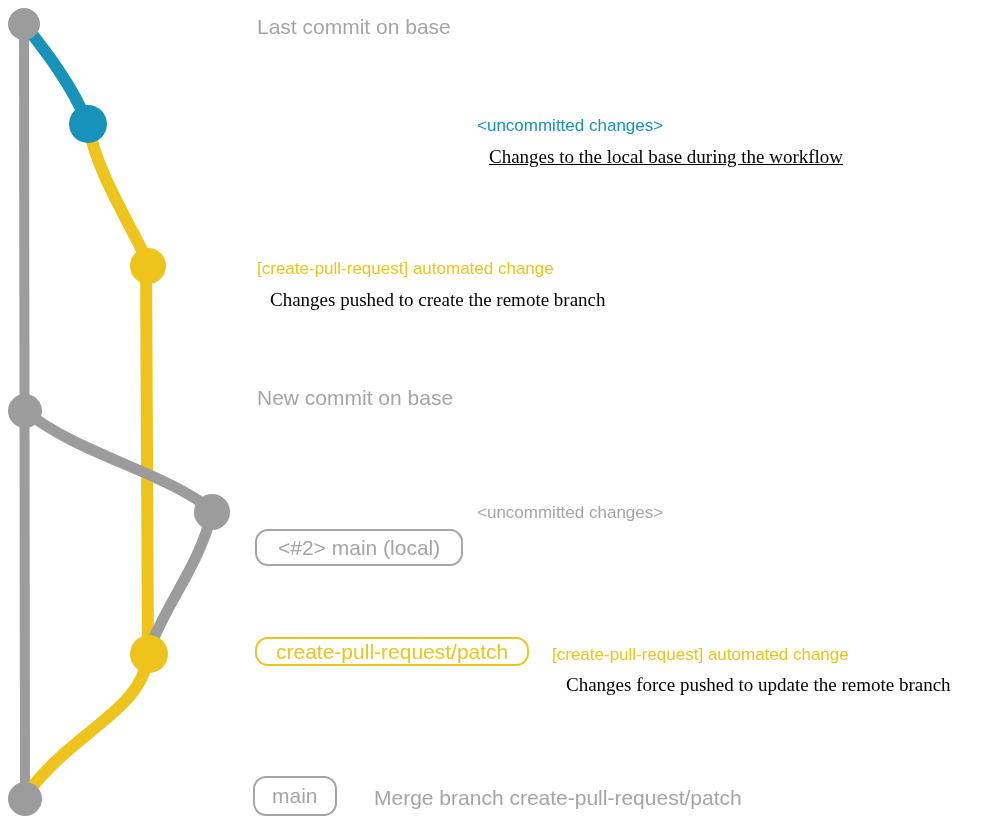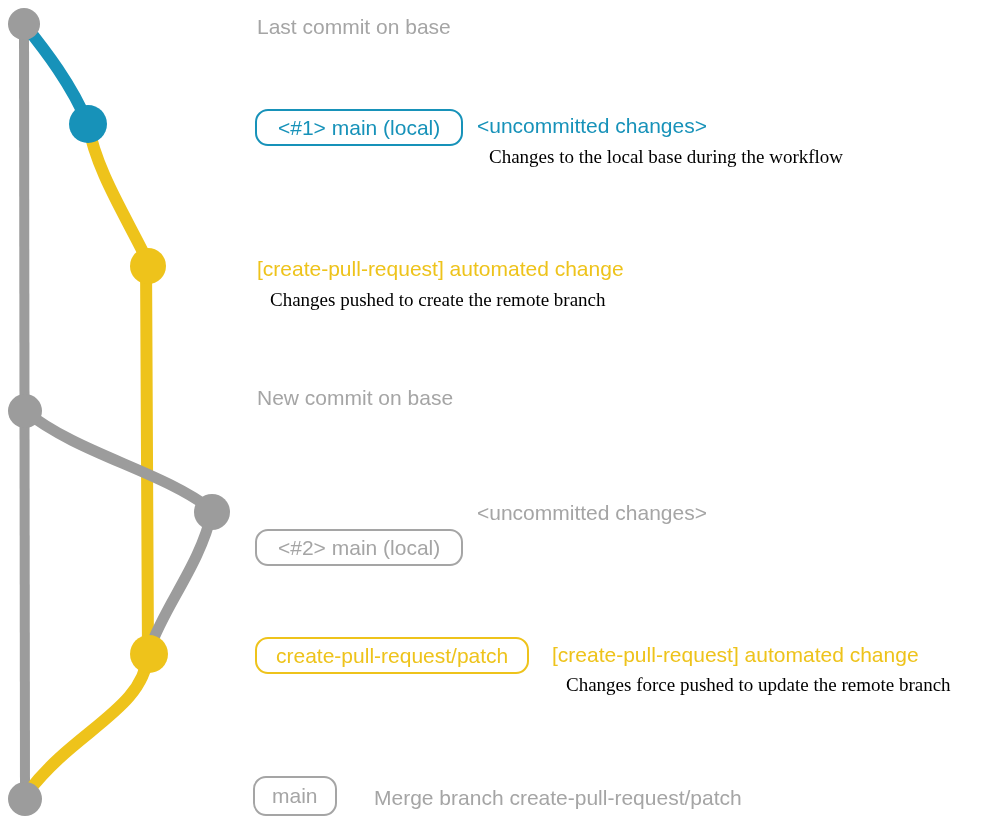--- a/index.html
+++ b/index.html
@@ -40,25 +40,25 @@
     display: inline-flex;
     align-items: center;
     justify-content: center;
     border-radius: 13px;
     font-size: 21px;
     white-space: nowrap;
     box-sizing: border-box;
   }
   .pill-blue   { border: 2px solid var(--blue);       color: var(--blue);       height: 37px; padding: 0 21px; }
   .pill-gray   { border: 2px solid var(--label_gray); color: var(--label_gray); height: 37px; padding: 0 21px; }
-  .pill-yellow { border: 2px solid var(--yellow);     color: var(--yellow);     height: 37px; padding: 0 19px; }
+  .pill-yellow { border: 2px solid var(--yellow);     color: var(--yellow);     height: 29px; padding: 0 19px; }
   .pill-gray-sm{ border: 2px solid var(--label_gray); color: var(--label_gray); height: 40px; padding: 0 17px; }
 
   .anno-title {
-    font-size: 21px;
+    font-size: 17px;
     line-height: 25px;
     white-space: nowrap;
   }
   .anno-blue   { color: var(--blue); }
   .anno-gray   { color: var(--label_gray); }
   .anno-yellow { color: var(--yellow); }
 
   .anno-desc {
     font-family: "Liberation Serif", serif;
     color: var(--desc_black);
@@ -90,25 +90,22 @@
     <circle cx="88" cy="124" r="19" class="dot-blue"></circle>
     <circle cx="148" cy="266" r="18" class="dot-yellow"></circle>
     <circle cx="25" cy="411" r="17" class="dot-gray"></circle>
     <circle cx="212" cy="512" r="18" class="dot-gray"></circle>
     <circle cx="149" cy="654" r="19" class="dot-yellow"></circle>
     <circle cx="25" cy="799" r="17" class="dot-gray"></circle>
   </svg>
 
   <div class="abs side-label" style="left:257px; top:14px;">Last commit on base</div>
 
-  <div class="abs branch-pill pill-blue" style="left:255px; top:109px;">
-    <span>&lt;#1&gt; main (local)</span>
-  </div>
   <div class="abs anno-title anno-blue" style="left:477px; top:113px;">&lt;uncommitted changes&gt;</div>
-  <div class="abs anno-desc" style="left:489px; top:145px;">Changes to the local base during the workflow</div>
+  <div class="abs anno-desc" style="left:489px; top:145px;text-decoration:underline;">Changes to the local base during the workflow</div>
 
   <div class="abs anno-title anno-yellow" style="left:257px; top:256px;">[create-pull-request] automated change</div>
   <div class="abs anno-desc" style="left:270px; top:288px;">Changes pushed to create the remote branch</div>
 
   <div class="abs side-label" style="left:257px; top:385px;">New commit on base</div>
 
   <div class="abs branch-pill pill-gray" style="left:255px; top:505px;margin-top:24px;">
     <span>&lt;#2&gt; main (local)</span>
   </div>
   <div class="abs anno-title anno-gray" style="left:477px; top:500px;">&lt;uncommitted changes&gt;</div>

